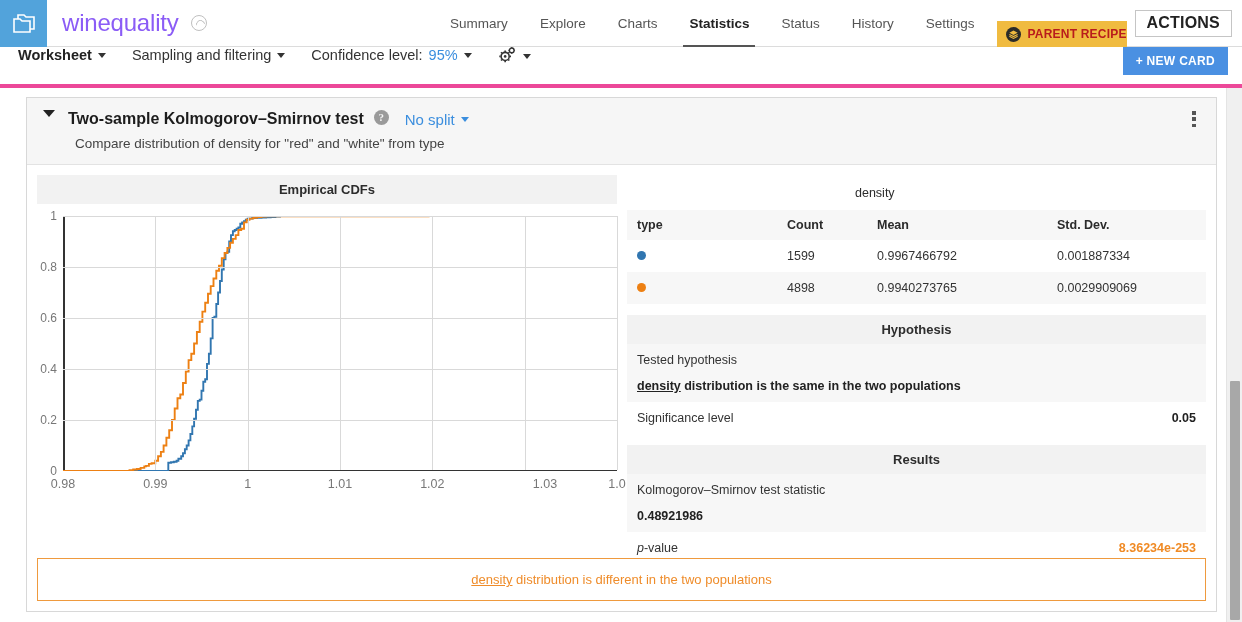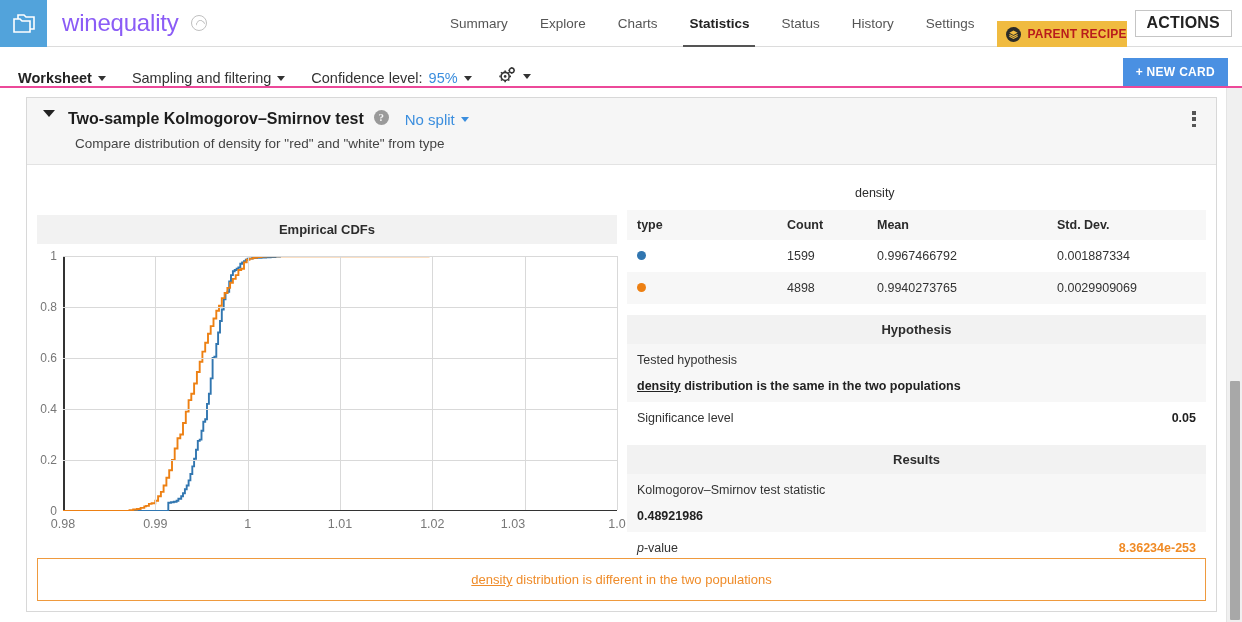--- a/index.html
+++ b/index.html
@@ -117,23 +117,23 @@
     height: 27px;
     display: flex; align-items: center;
     cursor: pointer;
     letter-spacing: 0.2px;
   }
 
   
   .subbar {
     height: 41px;
     display: flex;
-    align-items: flex-end;
+    align-items: flex-start;
     padding: 0 14px 0 18px;
-    border-bottom: 2px solid #ec4899;
+    border-bottom: 4px solid #ec4899;
     background: #ffffff;
     position: relative;
   }
   .sub-item {
     font-size: 14.5px;
     color: #333;
     margin-right: 26px;
     display: flex;
     align-items: center;
     gap: 6px;
@@ -254,21 +254,21 @@
   }
 
   
   .card-body {
     flex: 1;
     display: flex;
     padding: 10px 10px 0 10px;
     gap: 10px;
     min-height: 0;
   }
-  .left-pane { width: 580px; flex: 0 0 580px; margin-top: 40px; }
+  .left-pane { width: 580px; flex: 0 0 580px; }
   .right-pane { flex: 1; min-width: 0; }
 
   .section-head {
     background: #f2f2f2;
     text-align: center;
     font-size: 13px;
     font-weight: bold;
     color: #2d2d2d;
     padding: 7px 0;
   }
@@ -538,21 +538,21 @@
               <div class="vgrid" style="left: 369.333px;"></div>
               <div class="vgrid" style="left: 461.667px;"></div>
               <div class="vgrid" style="left: 554px;"></div>
             </div>
           <div class="xaxis-labels" id="xlabels">
               <div class="xlab" style="left: 0px;">0.98</div>
               <div class="xlab" style="left: 92.3333px;">0.99</div>
               <div class="xlab" style="left: 184.667px;">1</div>
               <div class="xlab" style="left: 277px;">1.01</div>
               <div class="xlab" style="left: 369.333px;">1.02</div>
-              <div class="xlab" style="left: 450px;">1.03</div>
+              <div class="xlab" style="left: 482px;">1.03</div>
               <div class="xlab" style="left: 554px;">1.0</div>
             </div>
         </div>
       </div>
 
       <div class="right-pane">
 
         <div class="dens-head">
           <span class="dens-head-inner">density</span>
         </div>

